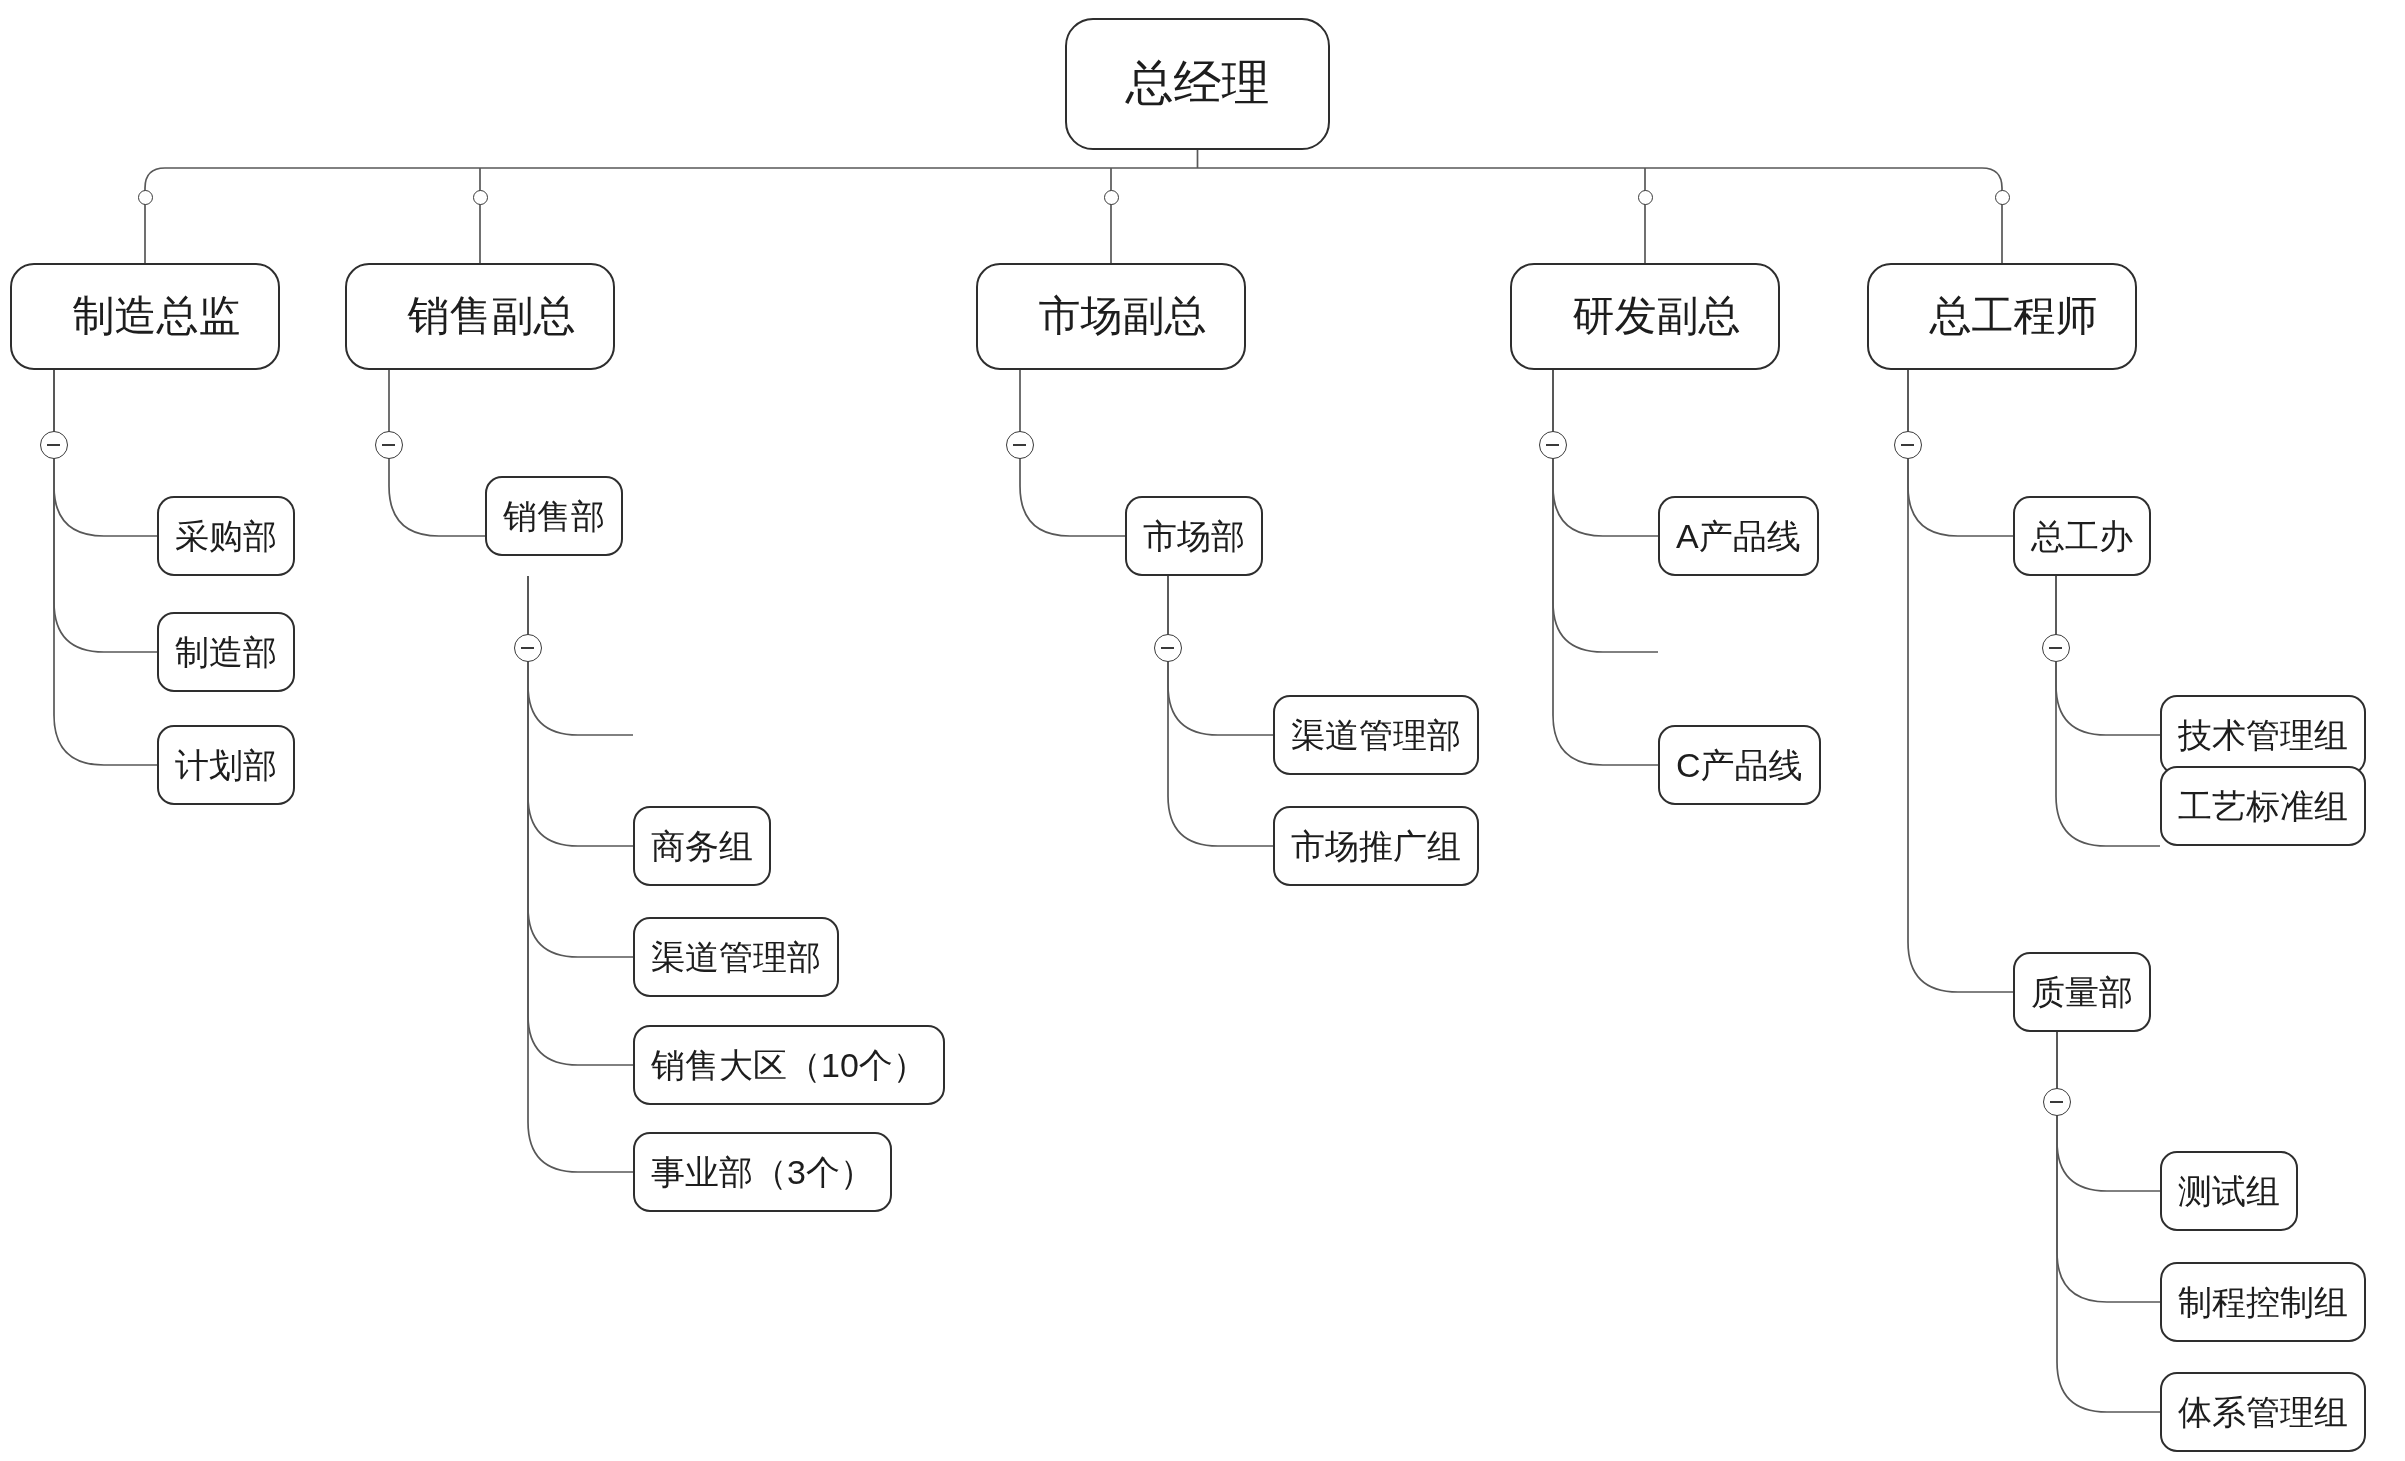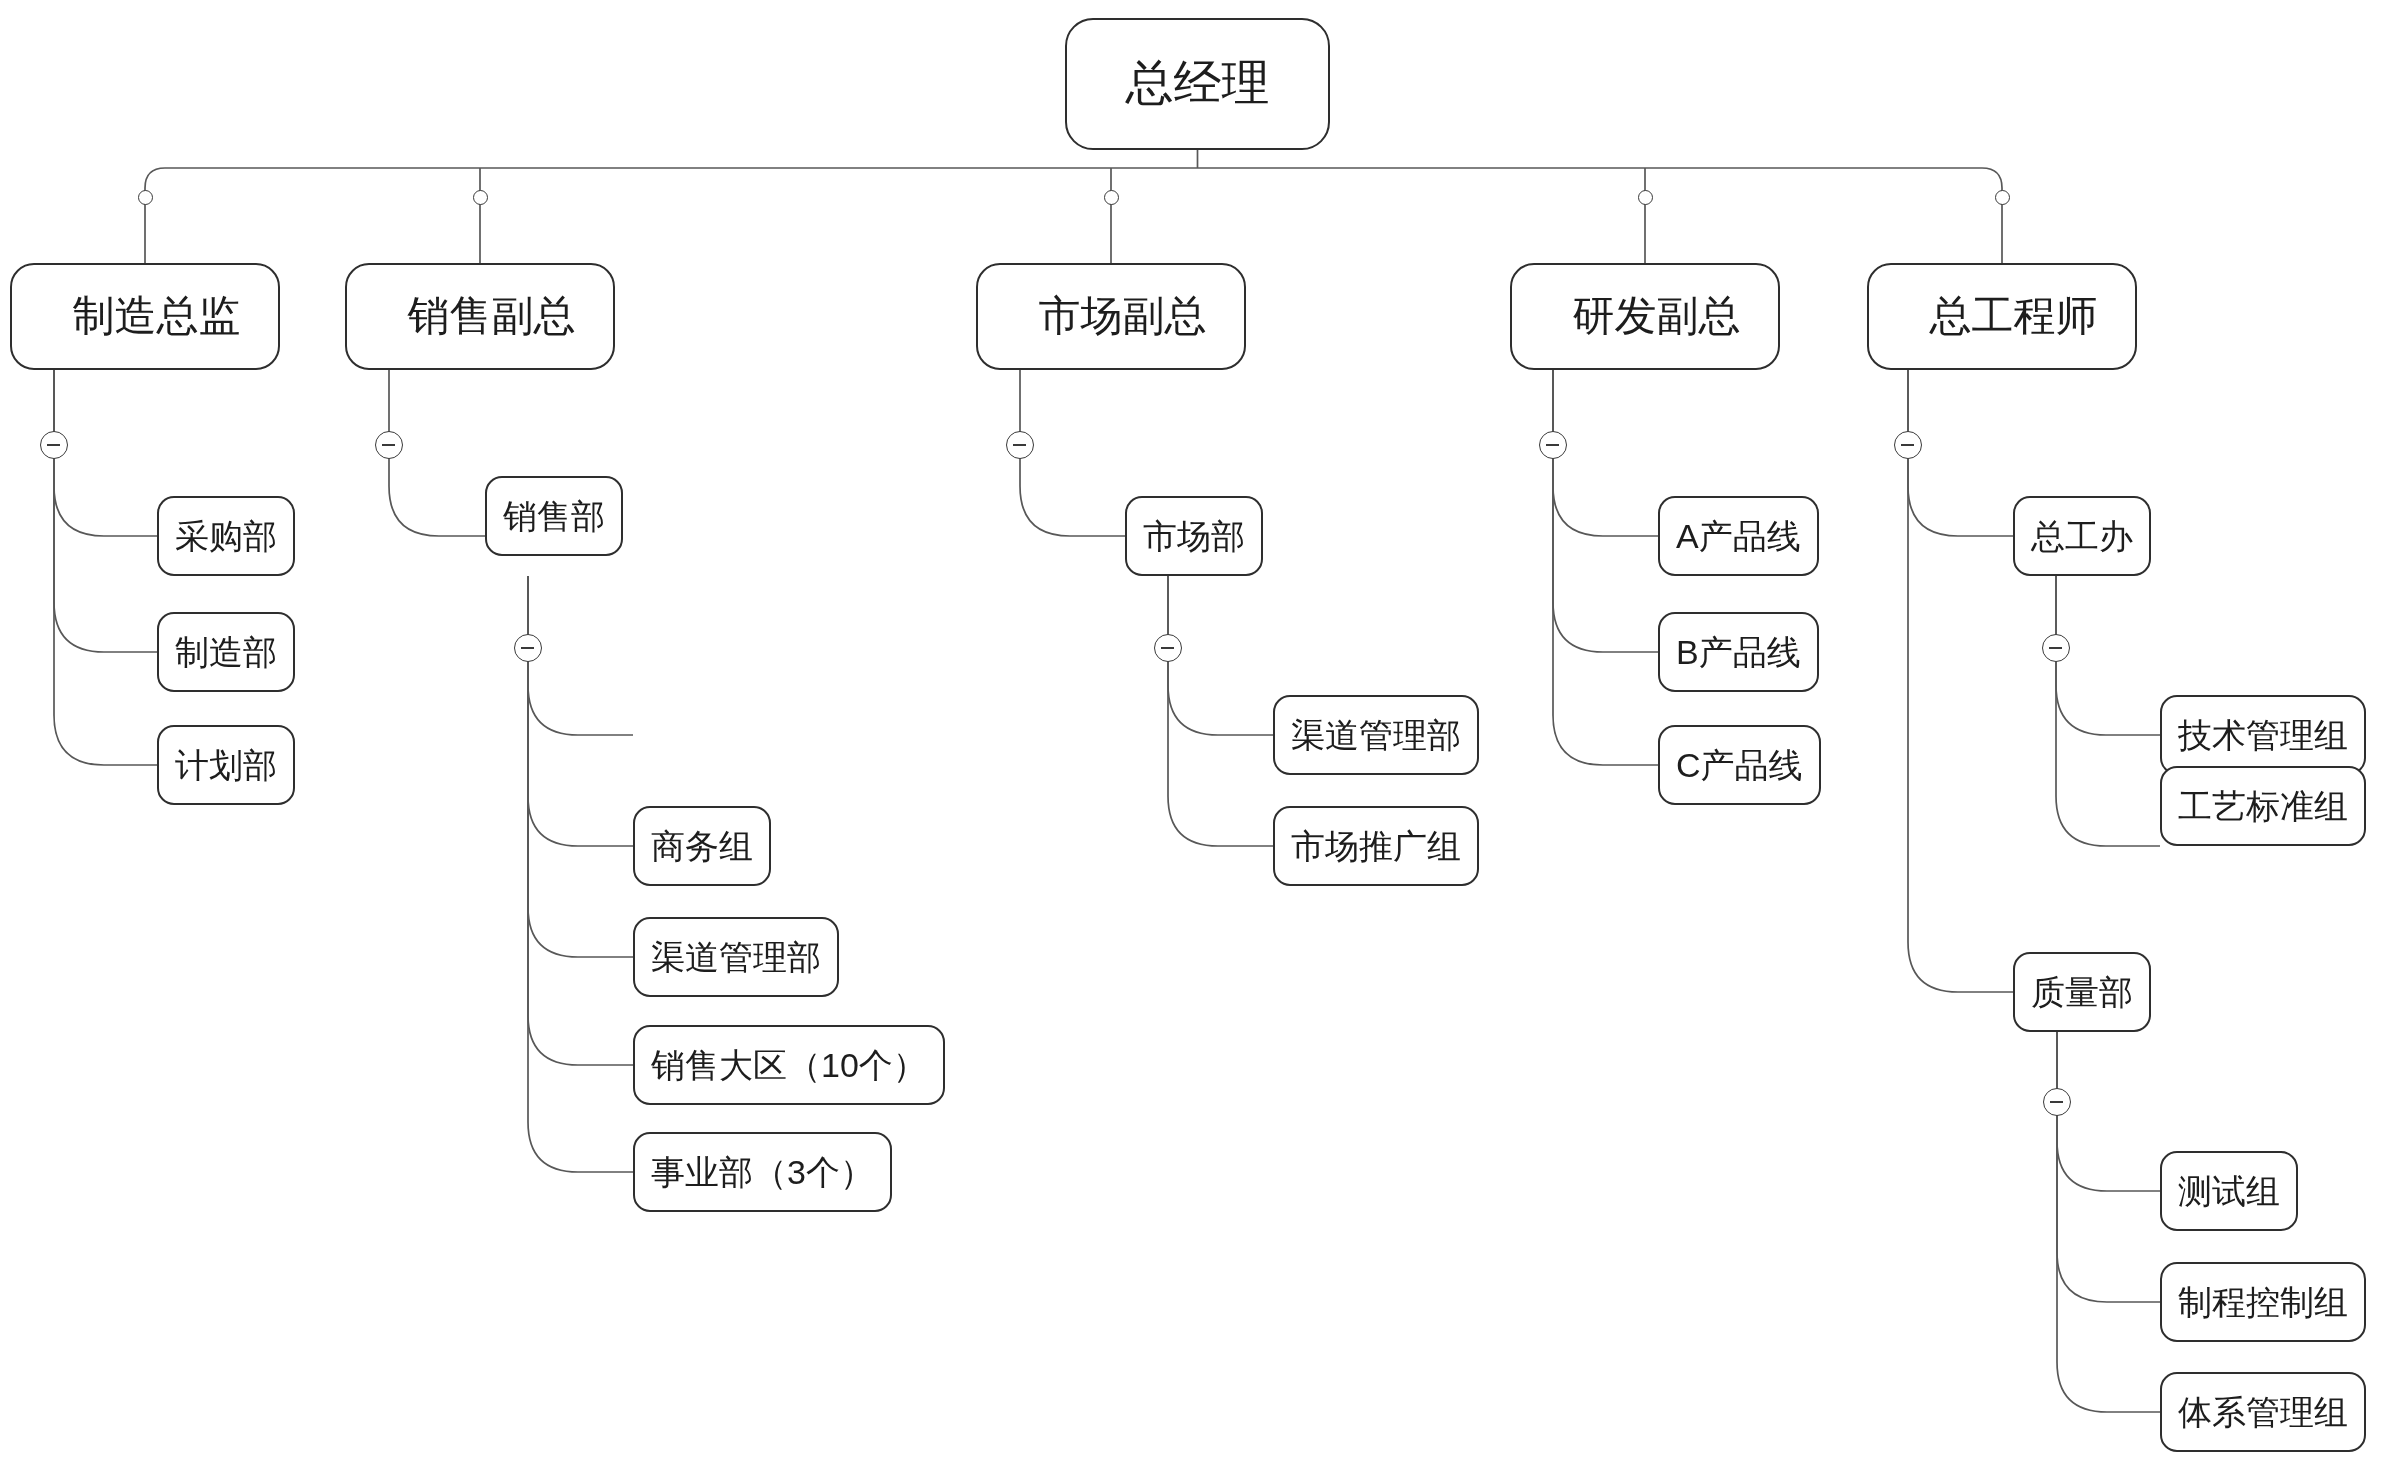--- a/index.html
+++ b/index.html
@@ -106,21 +106,20 @@
   <div class="node lvl3" style="left:633px;top:806px">商务组</div>
   <div class="node lvl3" style="left:633px;top:917px">渠道管理部</div>
   <div class="node lvl3" style="left:633px;top:1025px">销售大区（10个）</div>
   <div class="node lvl3" style="left:633px;top:1132px">事业部（3个）</div>
 
   <div class="node lvl3" style="left:1125px;top:496px">市场部</div>
   <div class="node lvl3" style="left:1273px;top:695px">渠道管理部</div>
   <div class="node lvl3" style="left:1273px;top:806px">市场推广组</div>
 
   <div class="node lvl3" style="left:1658px;top:496px">A产品线</div>
-  <div class="node lvl3" style="left:1658px;top:612px">B产品线</div>
   <div class="node lvl3" style="left:1658px;top:725px">C产品线</div>
 
   <div class="node lvl3" style="left:2013px;top:496px">总工办</div>
   <div class="node lvl3" style="left:2160px;top:695px">技术管理组</div>
   <div class="node lvl3" style="left:2160px;top:766px">工艺标准组</div>
 
   <div class="node lvl3" style="left:2013px;top:952px">质量部</div>
   <div class="node lvl3" style="left:2160px;top:1151px">测试组</div>
   <div class="node lvl3" style="left:2160px;top:1262px">制程控制组</div>
   <div class="node lvl3" style="left:2160px;top:1372px">体系管理组</div>

